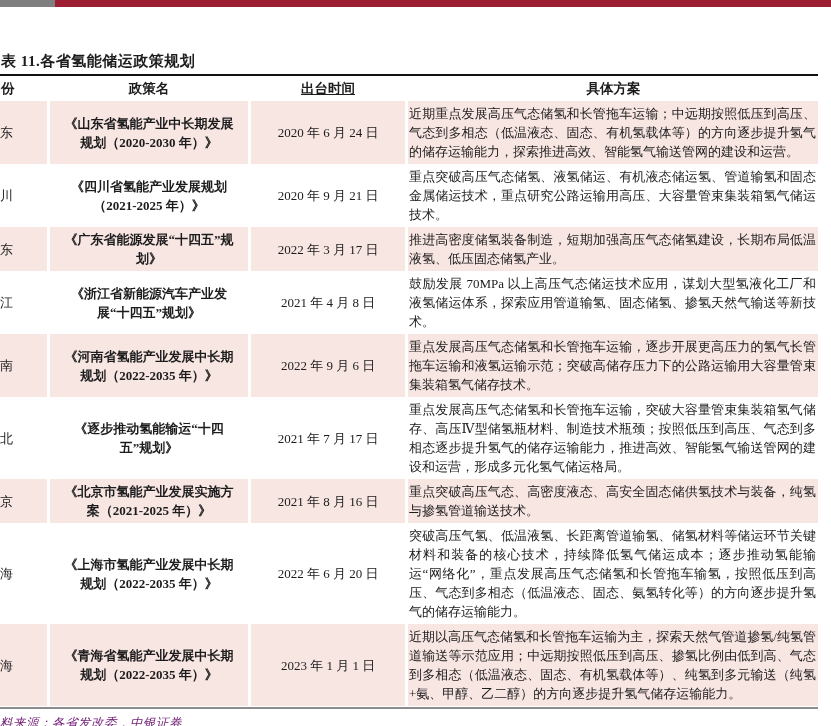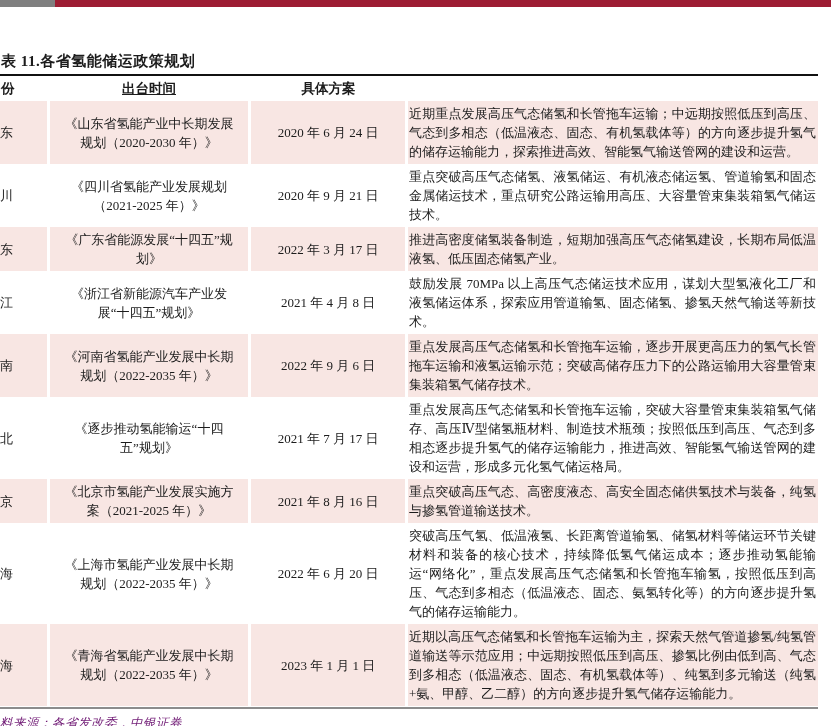--- a/index.html
+++ b/index.html
@@ -61,20 +61,21 @@
   .trow.pink .cell { background: var(--row-pink, #F8E6E3); }
 
   .c-prov {
     display: flex; align-items: center; justify-content: flex-start;
     padding-left: 0;
   }
   .c-policy {
     display: flex; align-items: center; justify-content: center;
     text-align: center;
     padding: 3px 11px;
+    font-weight: bold;
   }
   .c-date {
     display: flex; align-items: center; justify-content: center;
     text-align: center;
     white-space: nowrap;
   }
   .c-plan {
     text-align: justify;
     text-justify: inter-character;
     padding: 3px 2px 3px 1px;
@@ -102,20 +103,21 @@
   <div class="top-bar">
     <div class="bar-gray" style="background: rgb(127, 127, 127);"></div>
     <div class="bar-red" style="background: rgb(157, 29, 51);"></div>
   </div>
 
   <div class="table-title">表 11.各省氢能储运政策规划</div>
 
   <div class="policy-table">
     <div class="thead">
       <div class="h-prov">份</div>
+      <div class="h-policy">政策名</div>
       <div class="h-date">出台时间</div>
       <div class="h-plan">具体方案</div>
     </div>
     <div id="table-body">
   <div class="trow pink">
     <div class="cell c-prov">东</div>
     <div class="cell c-policy">《山东省氢能产业中长期发展规划（2020-2030 年）》</div>
     <div class="cell c-date">2020 年 6 月 24 日</div>
     <div class="cell c-plan">近期重点发展高压气态储氢和长管拖车运输；中远期按照低压到高压、气态到多相态（低温液态、固态、有机氢载体等）的方向逐步提升氢气的储存运输能力，探索推进高效、智能氢气输送管网的建设和运营。</div>
   </div>

